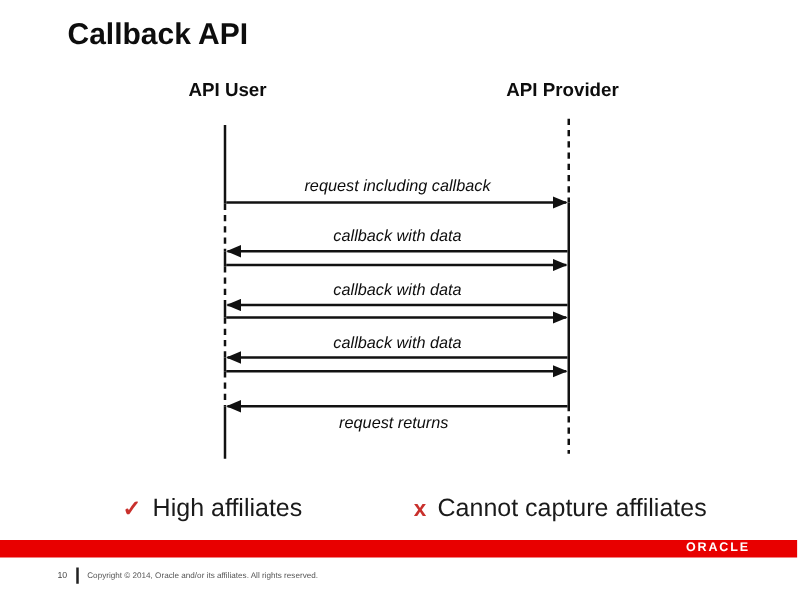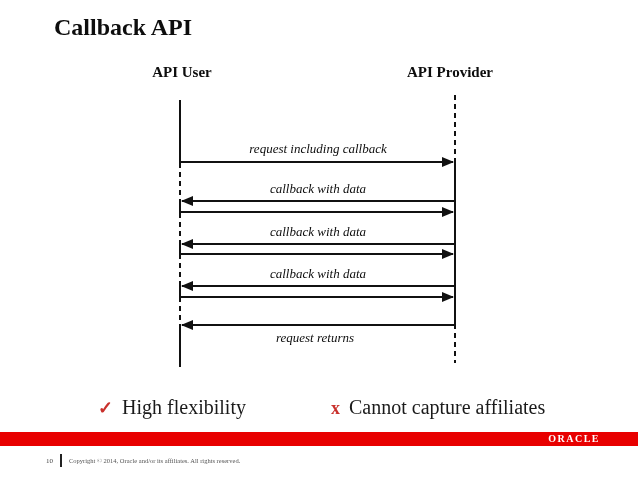--- a/index.html
+++ b/index.html
@@ -2,21 +2,21 @@
 <html><head>
 <meta charset="utf-8">
 <style>
   html,body { margin:0; padding:0; background:#ffffff; }
   .slide {
     position: relative;
     width: 638px;
     height: 479px;
     background: #ffffff;
     overflow: hidden;
-    font-family: Liberation Serif, serif;
+    font-family: Liberation Sans, sans-serif;
     color: #111;
   }
   .title {
     position: absolute;
     left: 54px;
     top: 14px;
     font-size: 24px;
     font-weight: bold;
     letter-spacing: 0px;
     color: #0d0d0d;
@@ -146,21 +146,21 @@
 
     <text x="318" y="153" text-anchor="middle" class="msg-label">request including callback</text>
     <text x="318" y="193" text-anchor="middle" class="msg-label">callback with data</text>
     <text x="318" y="236" text-anchor="middle" class="msg-label">callback with data</text>
     <text x="318" y="278" text-anchor="middle" class="msg-label">callback with data</text>
     <text x="315" y="342" text-anchor="middle" class="msg-label">request returns</text>
   </svg>
 
   <div class="bullet bullet-pro">
     <span class="marker">✓</span>
-    <span class="btext">High flexibility</span>
+    <span class="btext">High affiliates</span>
   </div>
   <div class="bullet bullet-con">
     <span class="marker">x</span>
     <span class="btext">Cannot capture affiliates</span>
   </div>
 
   <div class="footer-bar">
     <span class="logo-text">ORACLE</span>
   </div>
   <div class="footer-info">

